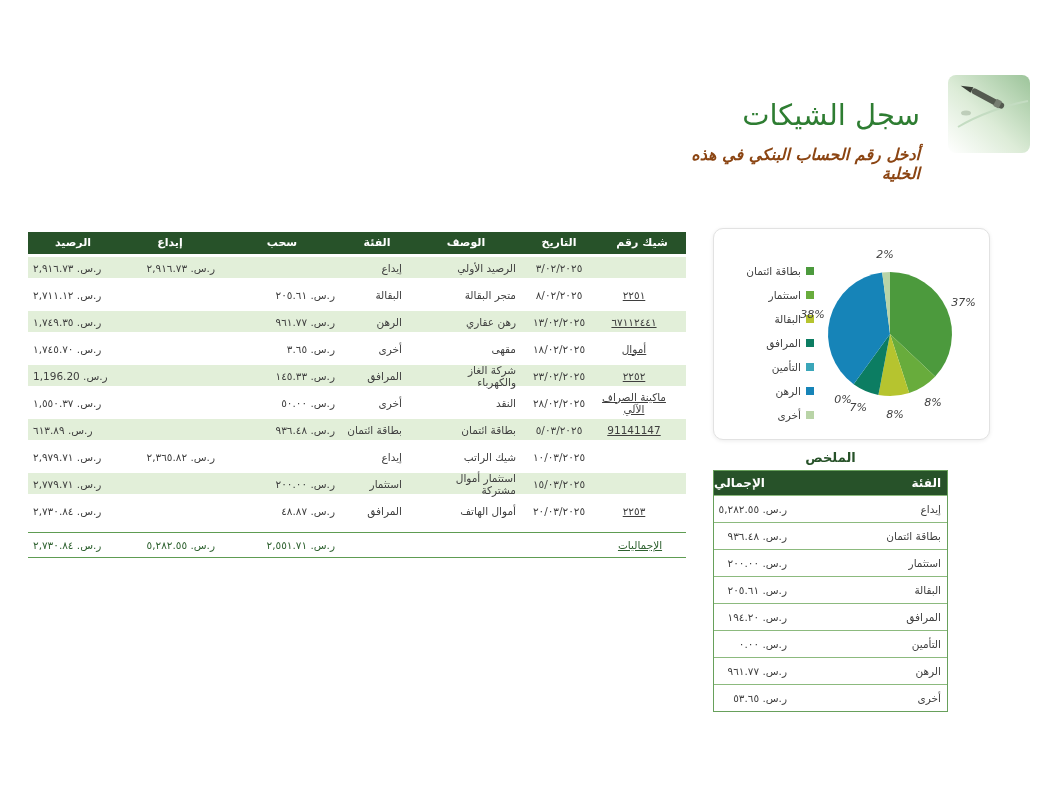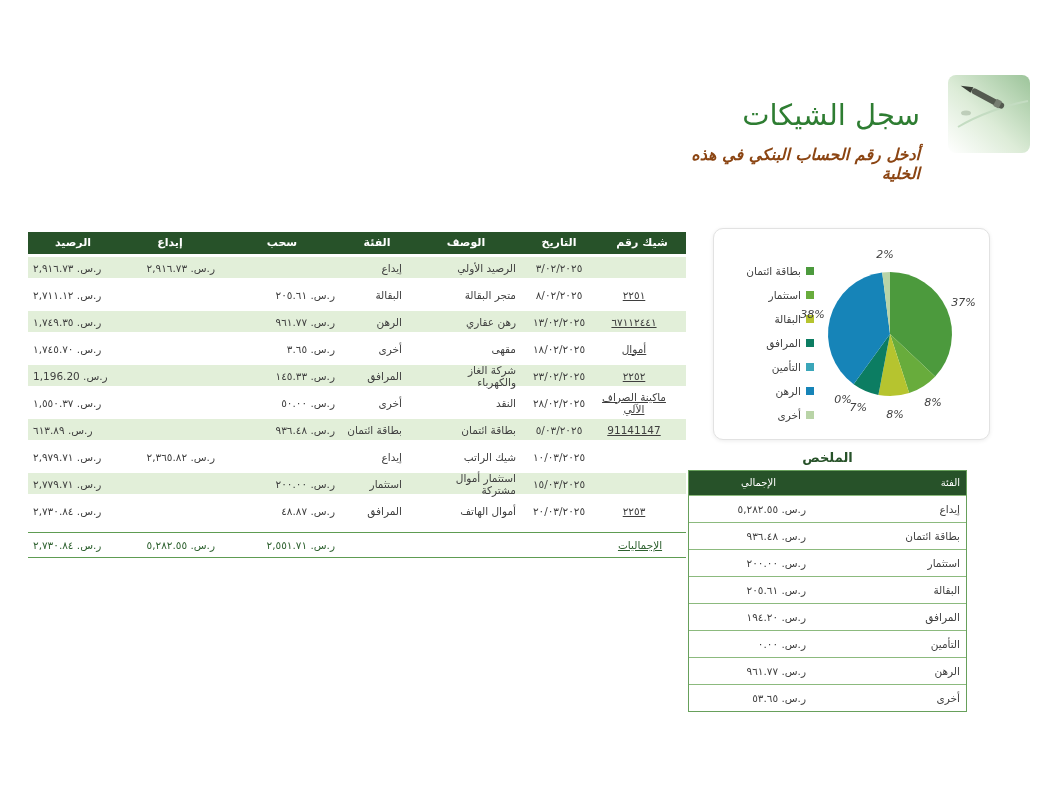--- a/index.html
+++ b/index.html
@@ -37,26 +37,26 @@
                 background:#fff; border:1px solid #e2e2e2; border-radius:10px;
                 box-shadow:0 1px 4px rgba(0,0,0,.08); }
   .legend { position:absolute; left:18px; top:30px; width:82px; }
   .legend-item { display:flex; direction:rtl; align-items:center; height:24px; gap:5px; justify-content:flex-start; }
   .legend-swatch { width:8px; height:8px; flex:0 0 8px; }
   .legend-label { font-size:10.5px; color:#404040; white-space:nowrap; }
   .pie-svg { position:absolute; left:0; top:0; }
   .pie-pct { font-size:11px; font-style:italic; fill:#3f3f3f; }
 
   
-  .summary { position:absolute; left:688px; top:450px; width:279px; direction:rtl; }
+  .summary { position:absolute; left:713px; top:450px; width:235px; direction:rtl; }
   .summary-title { text-align:center; font-size:13px; font-weight:bold; color:#275229; height:20px; }
   .summary-table { border:1px solid #67A05B; background:#fff; }
   .sgrid { display:grid; direction:rtl; grid-template-columns:140px 135px; }
   .sum-header { background:#275229; height:24px; align-items:center; }
-  .sum-header div { color:#fff; font-size:10px; font-weight:normal; line-height:24px; }
+  .sum-header div { color:#fff; font-size:12px; font-weight:bold; line-height:24px; }
   .sum-h-cat { text-align:right; padding-right:6px; }
   .sum-h-total { text-align:center; }
   .sum-row { height:27px; align-items:center; border-top:1.5px solid #8CBA7E; font-size:10.5px; color:#3f3f3f; }
   .sum-cat { text-align:right; padding-right:6px; }
   .sum-total { text-align:right; padding-right:20px; }
 </style>
 </head>
 <body>
 
 <div class="canvas">

